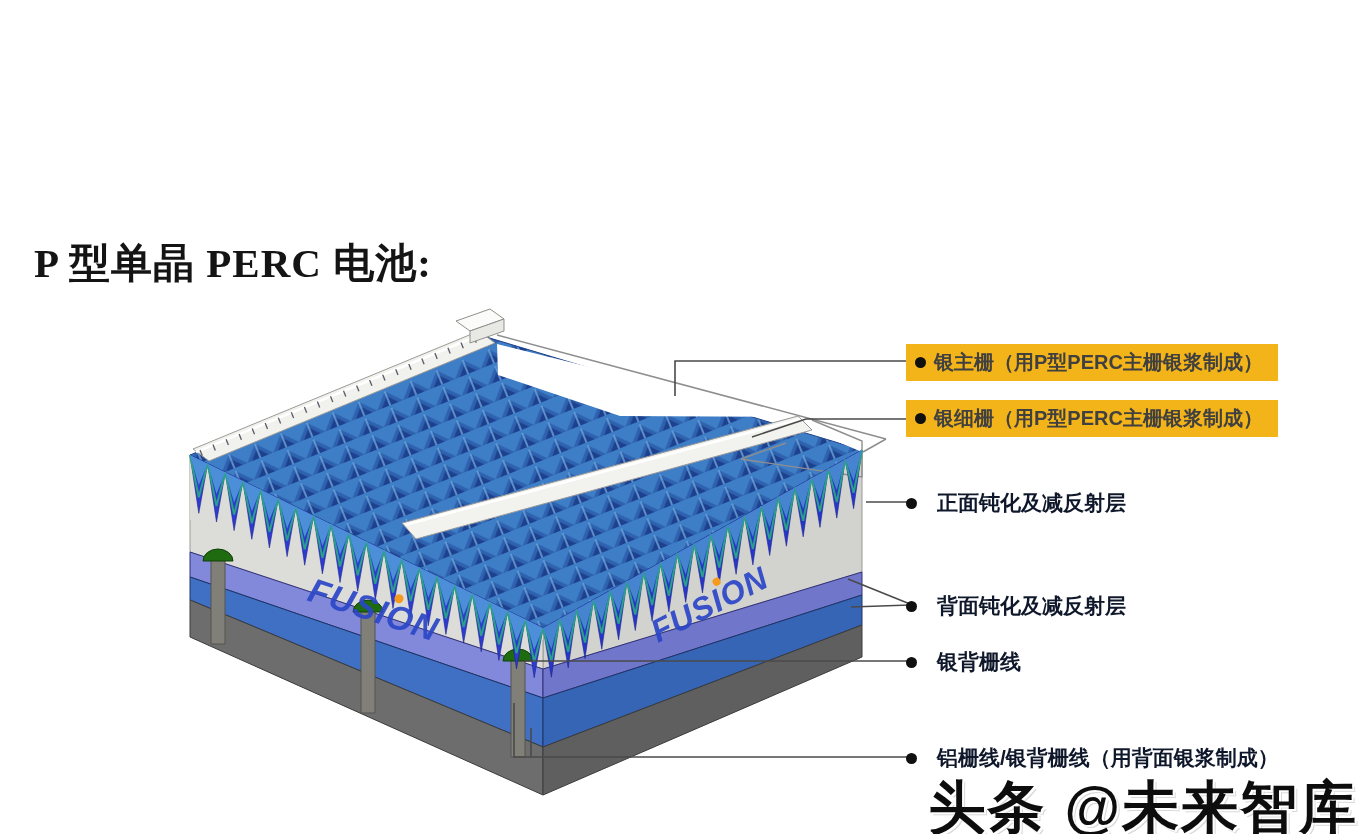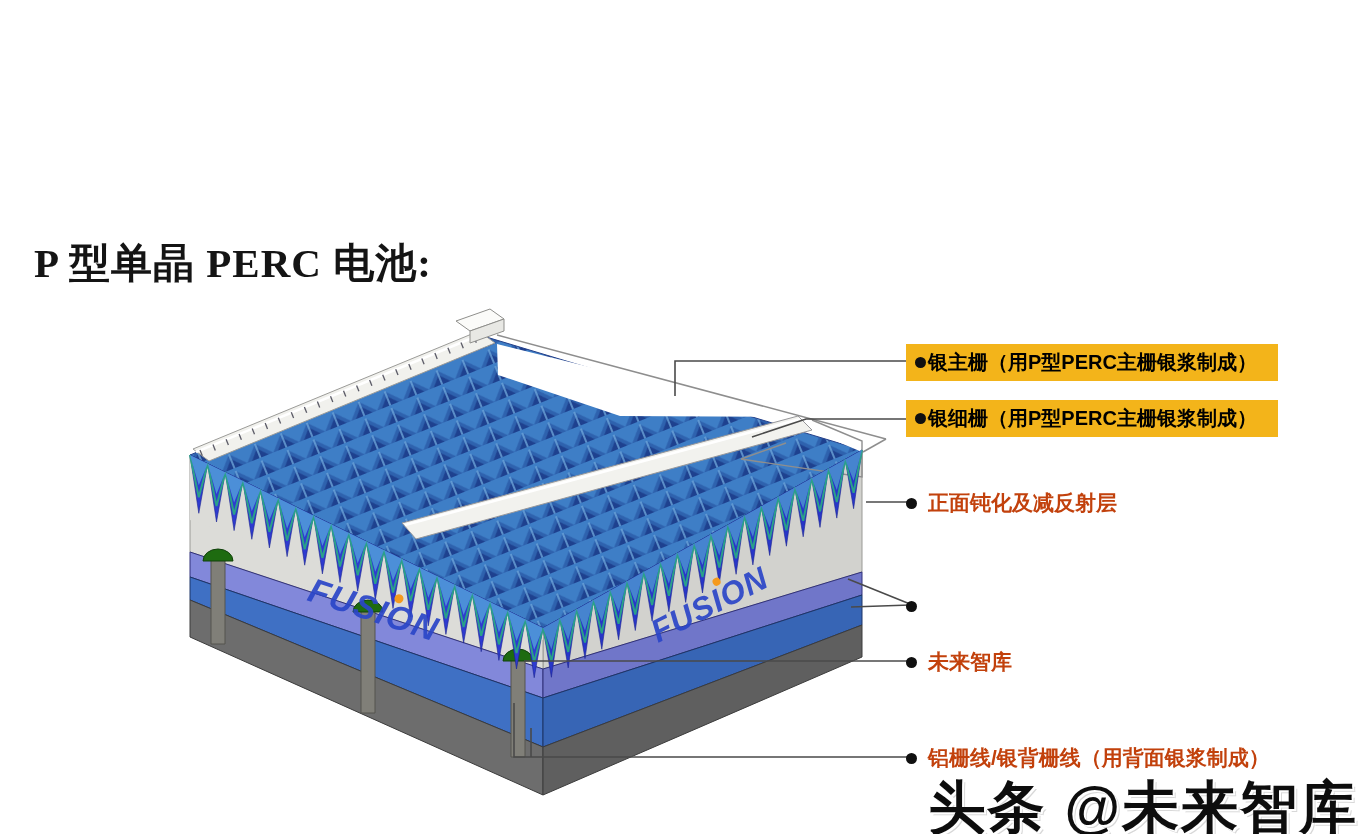--- a/index.html
+++ b/index.html
@@ -1,24 +1,24 @@
 <!DOCTYPE html>
 <html><head>
 <meta charset="utf-8">
 <style>
   html,body{margin:0;padding:0;background:#fff;}
   #page{position:relative;width:1366px;height:834px;background:#ffffff;overflow:hidden;
         font-family:"Liberation Sans","DejaVu Sans",sans-serif;}
   #page-title{position:absolute;left:34px;top:224px;
         font-family:"Liberation Serif","DejaVu Serif",serif;
         font-weight:bold;font-size:41px;color:#141414;letter-spacing:1px;white-space:nowrap;margin-top:12px;}
-  .lbl{position:absolute;left:906px;display:flex;align-items:center;gap:11px;
-        font-size:21px;font-weight:600;color:#c2410c;white-space:nowrap;height:28px;}
+  .lbl{position:absolute;left:906px;display:flex;align-items:center;gap:20px;
+        font-size:21px;font-weight:600;color:#0f172a;white-space:nowrap;height:28px;}
   .lbl.hl{background:#F3B41A;width:372px;height:37px;padding-left:9px;box-sizing:border-box;
-        font-size:20px;font-weight:700;color:#000000;gap:2px;}
+        font-size:20px;font-weight:700;color:#404040;gap:8px;}
   .dot{width:11px;height:11px;border-radius:50%;background:#101010;flex:none;}
   #watermark{position:absolute;right:8px;top:770px;font-size:57px;font-weight:900;color:#0d0d0d;
         letter-spacing:2px;text-shadow:2px 2px 0 #ffffff,3px 3px 0 #d8d8d8;white-space:nowrap;}
   svg{position:absolute;left:0;top:0;}
 </style>
 </head>
 <body>
 
 <div id="page">
 
@@ -149,24 +149,25 @@
   <div class="lbl hl" style="top:400px">
     <span class="dot"></span>
     <span>银细栅（用P型PERC主栅银浆制成）</span>
   </div>
   <div class="lbl" style="top:489px">
     <span class="dot"></span>
     <span>正面钝化及减反射层</span>
   </div>
   <div class="lbl" style="top:592px">
     <span class="dot"></span>
+    <span>背面钝化及减反射层</span>
   </div>
   <div class="lbl" style="top:648px">
     <span class="dot"></span>
-    <span>未来智库</span>
+    <span>银背栅线</span>
   </div>
   <div class="lbl" style="top:744px">
     <span class="dot"></span>
     <span>铝栅线/银背栅线（用背面银浆制成）</span>
   </div>
 
   <div id="watermark">头条 @未来智库</div>
 </div>
 
 </body></html>

